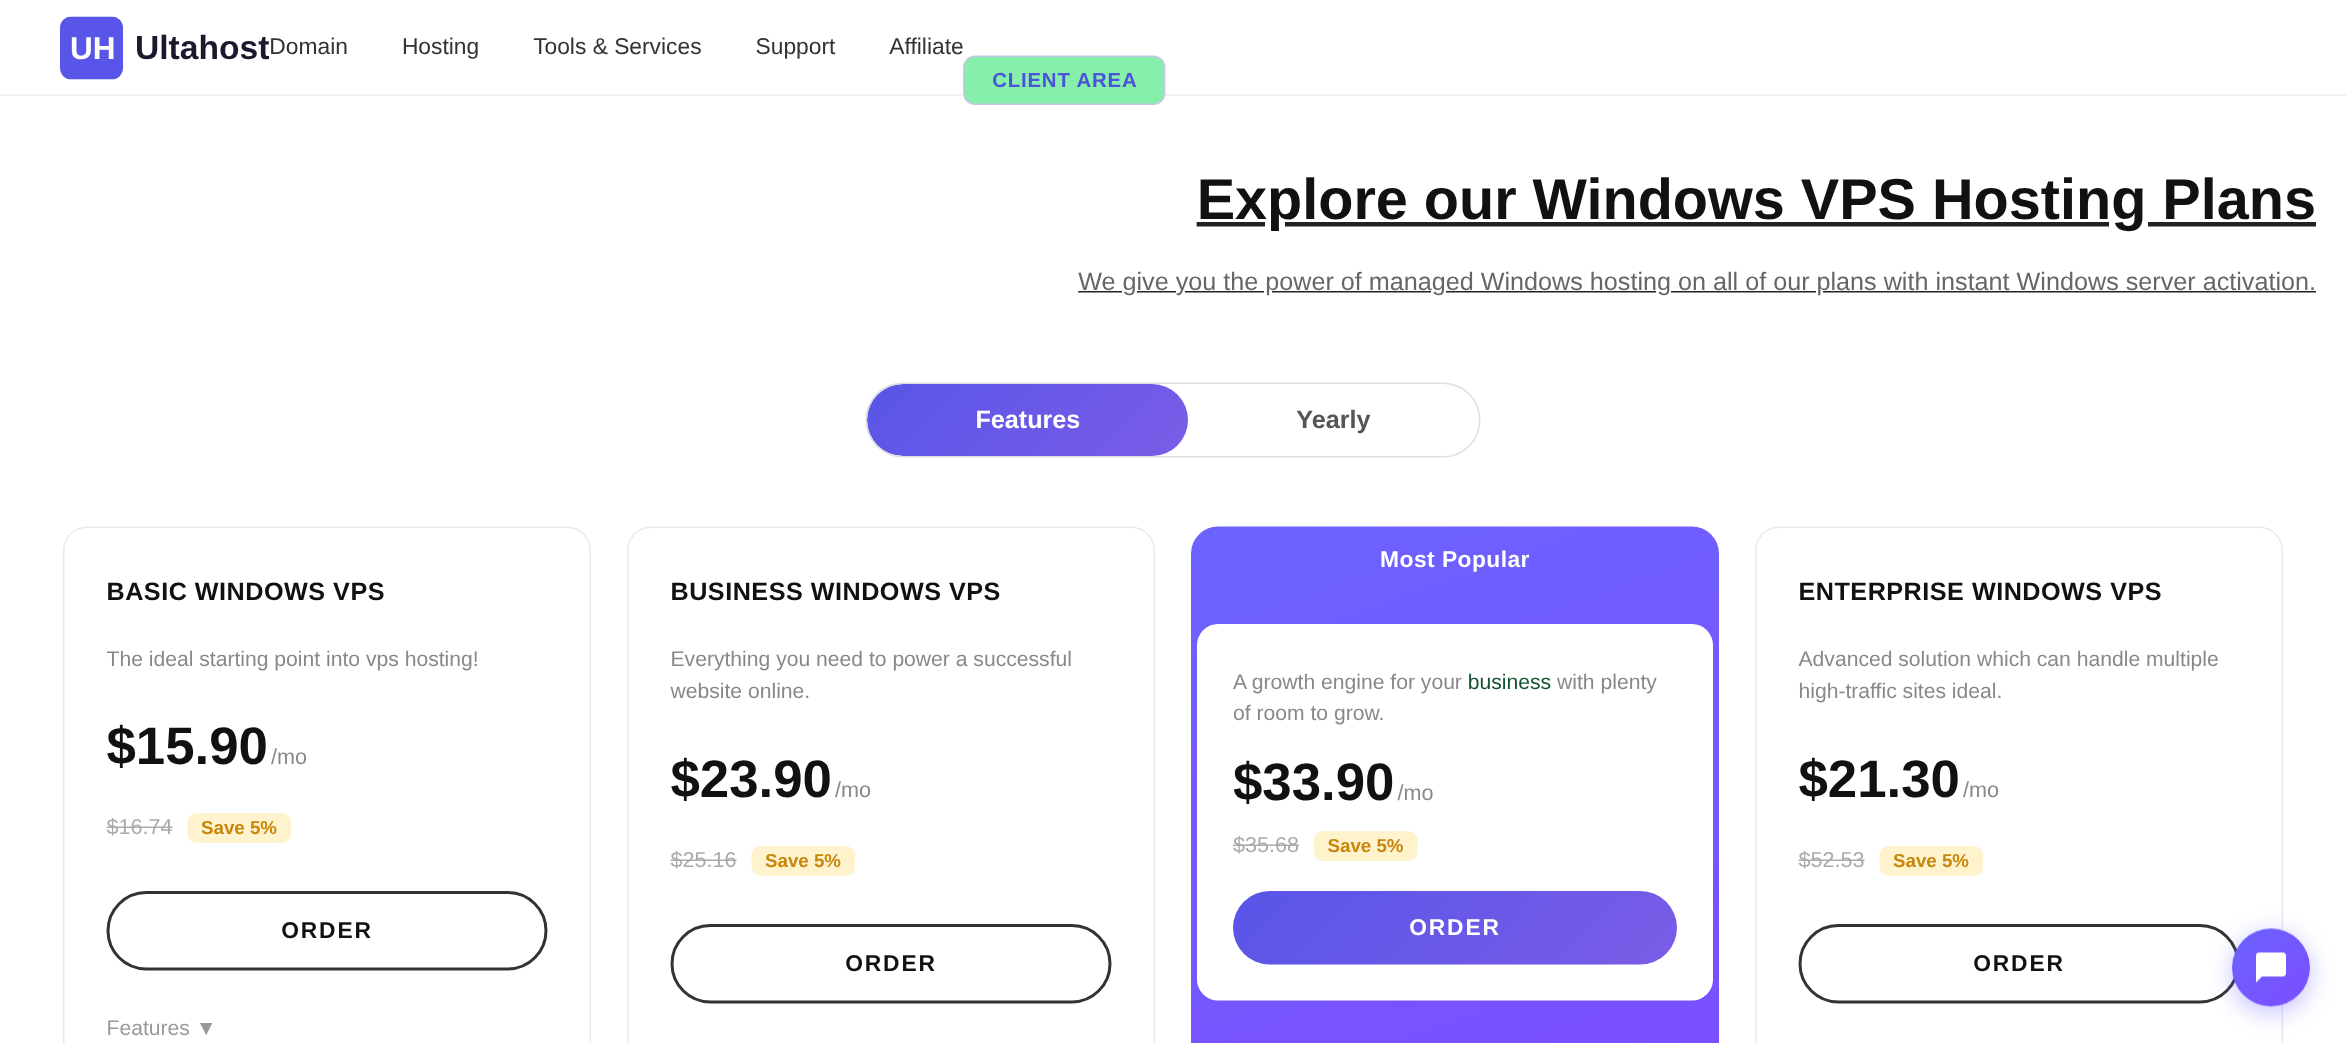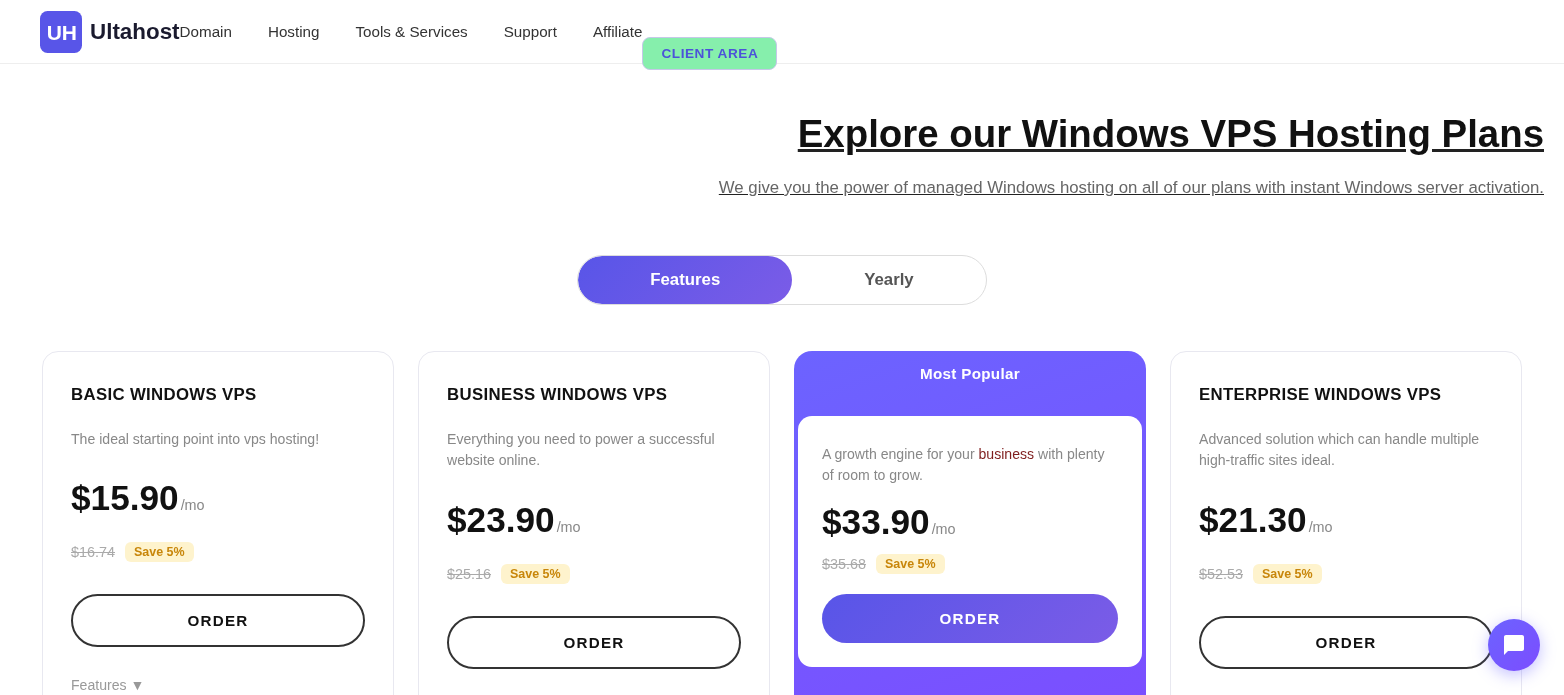--- a/index.html
+++ b/index.html
@@ -93,21 +93,21 @@
       margin: 0 4px 4px;
       padding: 28px 24px 24px;
       display: flex; flex-direction: column; gap: 12px;
     }
 
     .plan-name {
       font-size: 1.05rem; font-weight: 800; color: #111; letter-spacing: 0.02em;
       text-transform: uppercase; line-height: 1.3;
     }
     .plan-desc { font-size: 0.88rem; color: #888; line-height: 1.5; }
-    .plan-desc span.highlight { color: #7f1d1d; }
+    .plan-desc span.highlight { color: #14532d; }
 
     .plan-price { display: flex; align-items: baseline; gap: 2px; margin-top: 4px; }
     .price-amount { font-size: 2.2rem; font-weight: 800; color: #111; }
     .price-mo { font-size: 0.9rem; color: #888; font-weight: 500; }
 
     .price-old-row { display: flex; align-items: center; gap: 10px; }
     .price-old { font-size: 0.9rem; color: #aaa; text-decoration: line-through; }
     .save-badge {
       background: #fef3cd; color: #c8860a; font-size: 0.78rem; font-weight: 700;
       padding: 3px 9px; border-radius: 6px;

